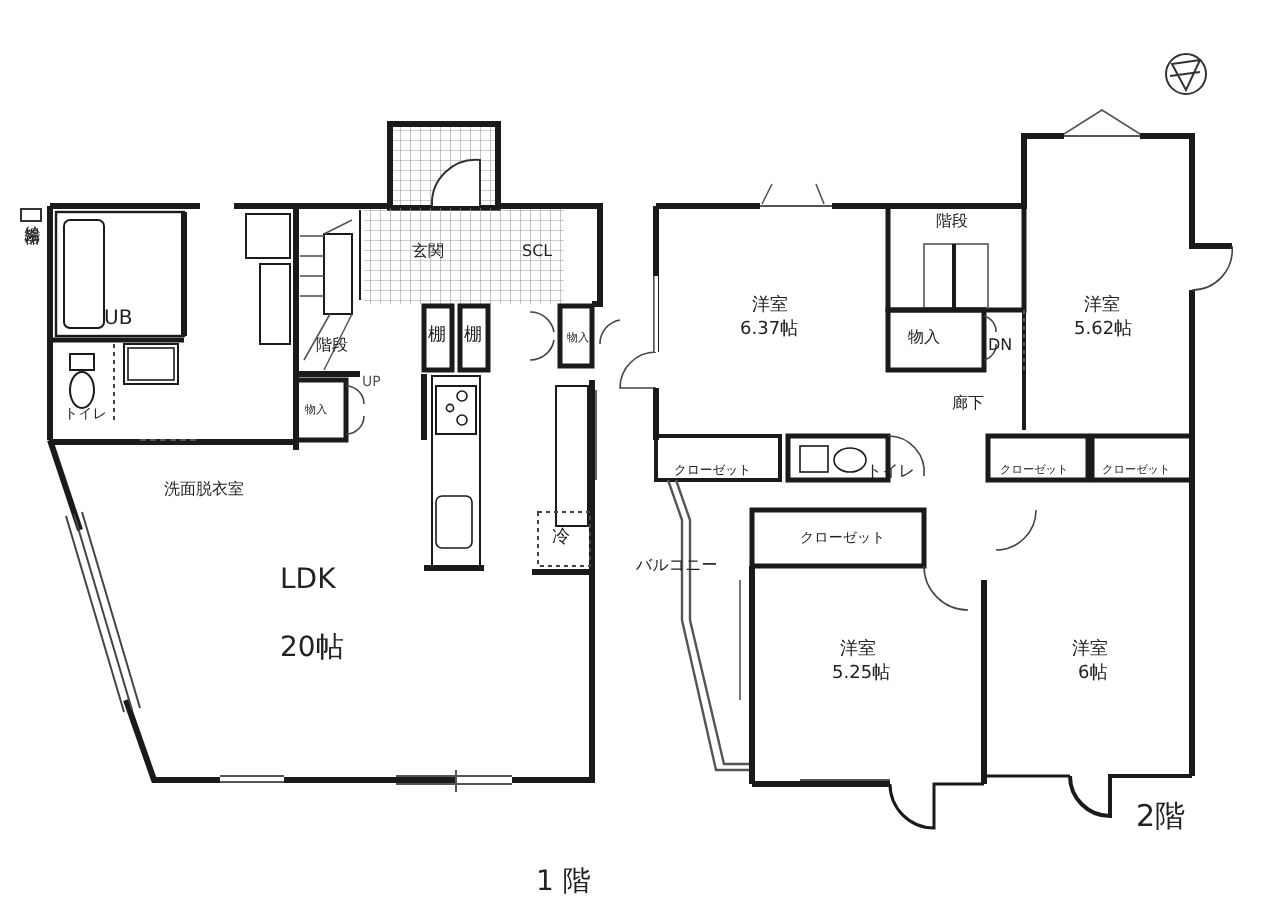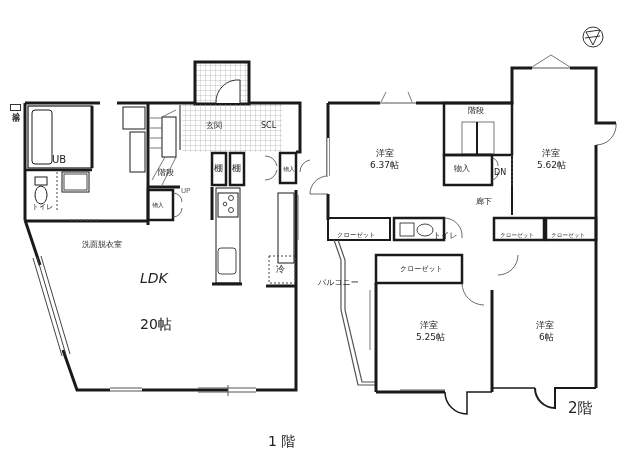--- a/index.html
+++ b/index.html
@@ -171,21 +171,21 @@
 <div class="lbl s8" style="left:82px;top:196px;margin-top:44px;">洗面脱衣室</div>
 <div class="lbl s8" style="left:158px;top:168px;">階段</div>
 <div class="lbl s7" style="left:181px;top:163px;color:#555;margin-top:24px;">UP</div>
 <div class="lbl s8" style="left:206px;top:121px;">玄関</div>
 <div class="lbl s8" style="left:261px;top:121px;">SCL</div>
 <div class="lbl s9" style="left:214px;top:163px;">棚</div>
 <div class="lbl s9" style="left:232px;top:163px;">棚</div>
 <div class="lbl s7" style="left:282px;top:165px;transform:scale(0.8);">物入</div>
 <div class="lbl s7" style="left:151px;top:201px;transform:scale(0.8);">物入</div>
 <div class="lbl s9" style="left:276px;top:264px;">冷</div>
-<div class="lbl s14" style="left:140px;top:270px;font-style:italic;">LDK</div>
+<div class="lbl s14" style="left:140px;top:282px;">LDK</div>
 <div class="lbl s14" style="left:140px;top:316px;">20帖</div>
 <div class="lbl s14" style="left:268px;top:401px;margin-top:32px;">1 階</div>
 
 <div class="lbl s9" style="left:376px;top:148px;">洋室</div>
 <div class="lbl s9" style="left:370px;top:160px;">6.37帖</div>
 <div class="lbl s8" style="left:468px;top:106px;">階段</div>
 <div class="lbl s8" style="left:494px;top:168px;">DN</div>
 <div class="lbl s8" style="left:454px;top:164px;">物入</div>
 <div class="lbl s8" style="left:476px;top:197px;">廊下</div>
 <div class="lbl s9" style="left:542px;top:148px;">洋室</div>

